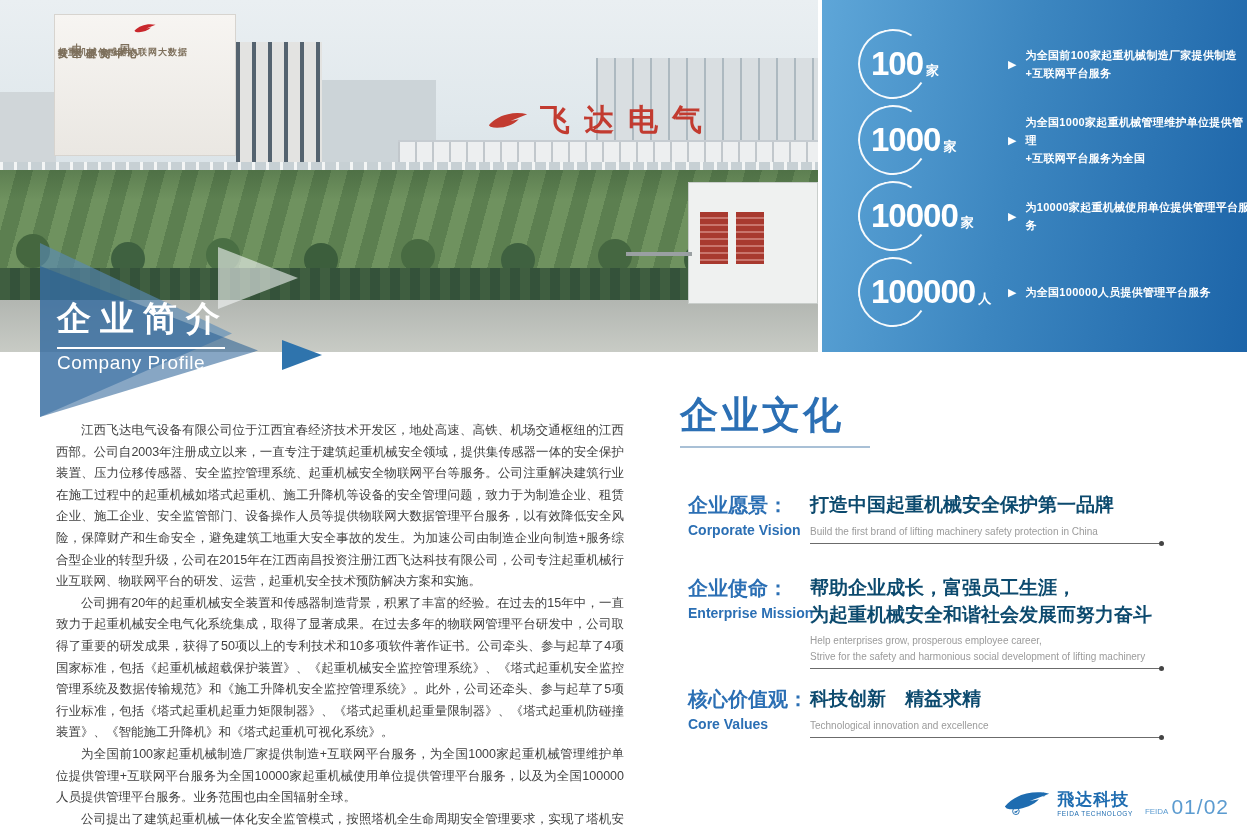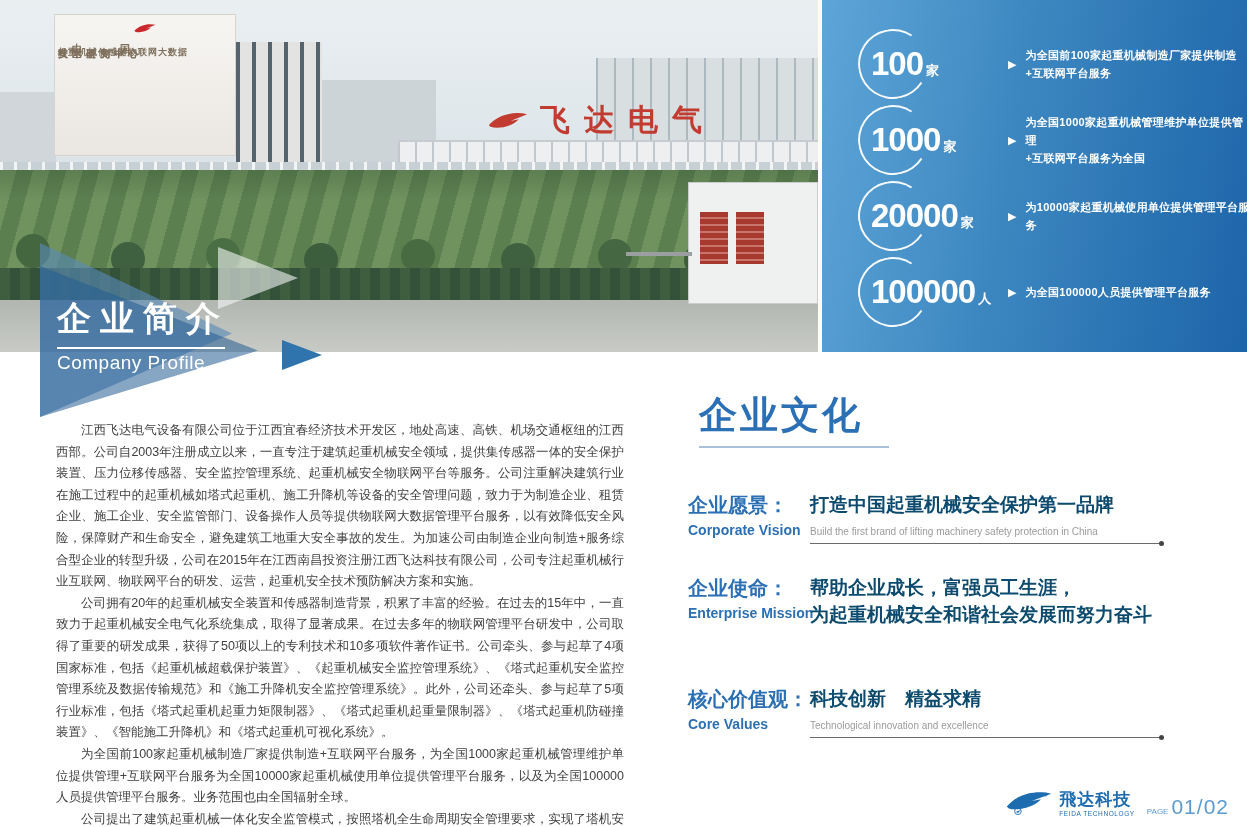--- a/index.html
+++ b/index.html
@@ -73,21 +73,21 @@
   .profile-title .cn{font-size:34px;font-weight:bold;letter-spacing:9px;}
   .profile-title .rule{width:168px;height:2px;background:#fff;margin:5px 0 3px;}
   .profile-title .en{font-size:19px;letter-spacing:.5px;}
 
   
   .profile-text{position:absolute;left:56px;top:420px;width:568px;color:#3f3f3f;
         font-size:12.5px;line-height:21.6px;text-align:justify;}
   .profile-text p{margin:0;text-indent:2em;}
 
   
-  .culture-title{position:absolute;left:699px;top:390px;}
+  .culture-title{position:absolute;left:680px;top:390px;}
   .culture-title .cn{font-size:38px;font-weight:bold;color:#2b6fb4;letter-spacing:3px;}
   .culture-title .rule{width:190px;height:2px;background:#a9c0d6;margin:5px 0 4px;}
   .culture-title .en{font-size:20px;color:#2b6fb4;}
   .culture-item{position:absolute;display:flex;}
   .ci-vision{left:688px;top:492px;}
   .ci-mission{left:688px;top:575px;}
   .ci-values{left:688px;top:686px;}
   .ci-label{width:104px;flex:none;}
   .ci-label .cn{font-size:20px;font-weight:bold;color:#2b6fb4;white-space:nowrap;}
   .ci-label .en{font-size:14px;font-weight:bold;color:#2b6fb4;margin-top:3px;white-space:nowrap;}
@@ -174,21 +174,21 @@
       <span class="stat-bullet">▶</span>
       <div class="stat-desc">
         <div>为全国1000家起重机械管理维护单位提供管理</div>
         <div>+互联网平台服务为全国</div>
       </div>
     </div>
 
     <div class="stat-row">
       <div class="stat-left">
         <span class="ring"></span>
-        <span class="stat-num">20000</span>
+        <span class="stat-num">10000</span>
         <span class="stat-unit">家</span>
       </div>
       <span class="stat-bullet">▶</span>
       <div class="stat-desc">
         <div>为10000家起重机械使用单位提供管理平台服务</div>
 
       </div>
     </div>
 
     <div class="stat-row">
@@ -247,20 +247,24 @@
 
   <div class="culture-item ci-mission">
     <div class="ci-label">
       <div class="cn">企业使命：</div>
       <div class="en">Enterprise Mission</div>
     </div>
     <div class="ci-content">
       <div class="ci-cn">
         <div>帮助企业成长，富强员工生涯，</div>
         <div>为起重机械安全和谐社会发展而努力奋斗</div>
+      </div>
+      <div class="ci-en">
+        <div>Help enterprises grow, prosperous employee career,</div>
+        <div>Strive for the safety and harmonious social development of lifting machinery</div>
       </div>
     </div>
   </div>
 
   <div class="culture-item ci-values">
     <div class="ci-label">
       <div class="cn">核心价值观：</div>
       <div class="en">Core Values</div>
     </div>
     <div class="ci-content">
@@ -280,18 +284,18 @@
       <path d="M2 20 C13 6 34 2 50 6 L29 14 L39 12 C31 21 13 25 4 22 Z" fill="#1e6cb0"></path>
       <circle cx="44" cy="7" r="1.6" fill="none" stroke="#1e6cb0" stroke-width="0.8"></circle>
       <circle cx="14" cy="25" r="3.6" fill="none" stroke="#1e6cb0" stroke-width="1"></circle>
       <path d="M11.5 25.8 L17 23.6 L14.2 26.8 Z" fill="#1e6cb0"></path>
     </svg>
     <div class="f-name">
       <div class="cn">飛达科技</div>
       <div class="en">FEIDA TECHNOLOGY</div>
     </div>
     <div class="f-page">
-      <span class="lbl">PAGE</span>
+      <span class="lbl">FEIDA</span>
       <span class="num">01/02</span>
     </div>
   </div>
 
 </div>
 
 </body></html>

